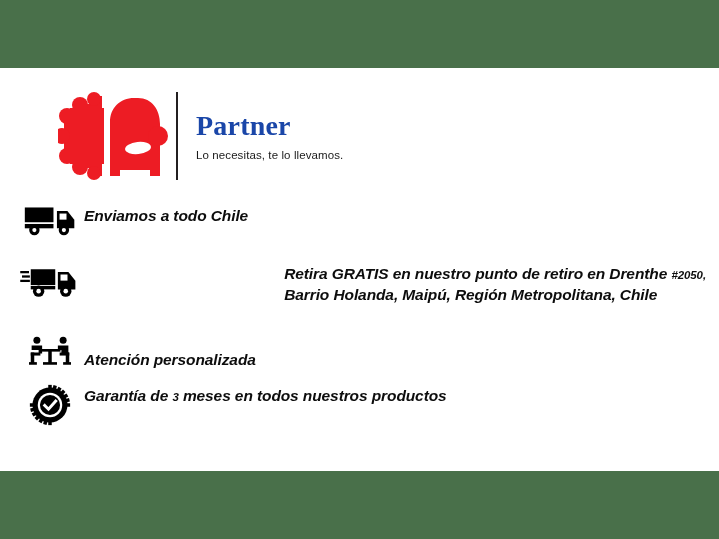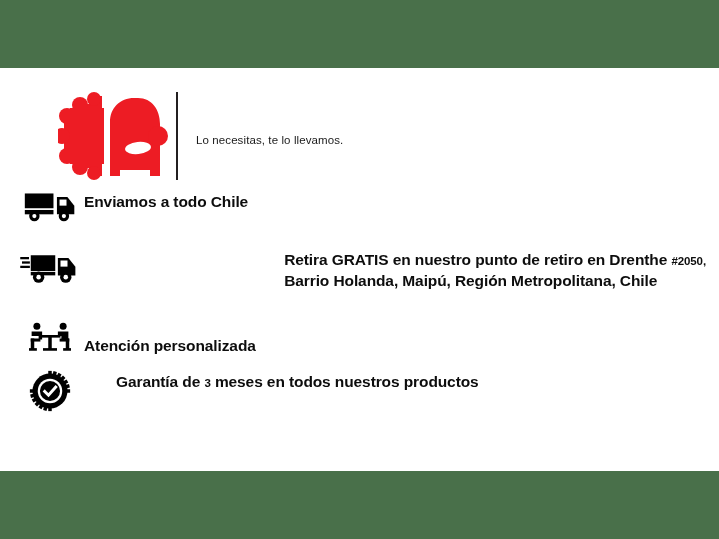--- a/index.html
+++ b/index.html
@@ -66,22 +66,23 @@
     font-size: 11.5px;
     font-weight: 400;
     color: #1a1a1a;
     letter-spacing: 0.1px;
   }
 
   
   .features {
     position: absolute;
     left: 16px;
-    top: 190px;
+    top: 204px;
     width: 690px;
+    font-style: italic;
   }
   .feature-row {
     display: flex;
     align-items: flex-start;
     margin-bottom: 16px;
   }
   .feature-icon {
     flex: 0 0 auto;
     width: 68px;
     display: flex;
@@ -97,21 +98,21 @@
     letter-spacing: -0.1px;
     padding-top: 2px;
   }
   .small-num {
     font-size: 11.5px;
     font-weight: bold;
   }
   .row-truck  { height: 44px; }
   .row-truck2 { height: 48px; }
   .row-desk   { height: 44px; }
-  .row-badge  { height: 48px; gap: 32px; }
+  .row-badge  { height: 48px; }
   .feature-row.r1 { margin-bottom: 16px; }
   .feature-row.r2 { margin-bottom: 14px; justify-content: space-between; }
   .feature-row.r3 { margin-bottom: 14px; align-items: flex-end; }
   .feature-row.r4 { margin-bottom: 0; }
   .two-line { padding-top: 0; }
 </style>
 </head>
 <body>
 
 <div class="screen">
@@ -153,20 +154,21 @@
 
         <circle cx="100" cy="44" r="10" fill="#ed1c24"></circle>
 
         <ellipse cx="80" cy="56" rx="13" ry="6" fill="#ffffff" transform="rotate(-6 80 56)"></ellipse>
       </svg>
     </span>
 
     <span class="logo-divider"></span>
 
     <span class="logo-words">
+      <span class="brand-line">Partner</span>
       <span class="brand-tagline">Lo necesitas, te lo llevamos.</span>
     </span>
   </div>
 
   <div class="features">
 
     <div class="feature-row r1 row-truck">
       <span class="feature-icon">
         <svg viewBox="0 0 64 38" width="56" height="33" aria-hidden="true">
           <rect x="3" y="4" width="33" height="17" fill="#000"></rect>

